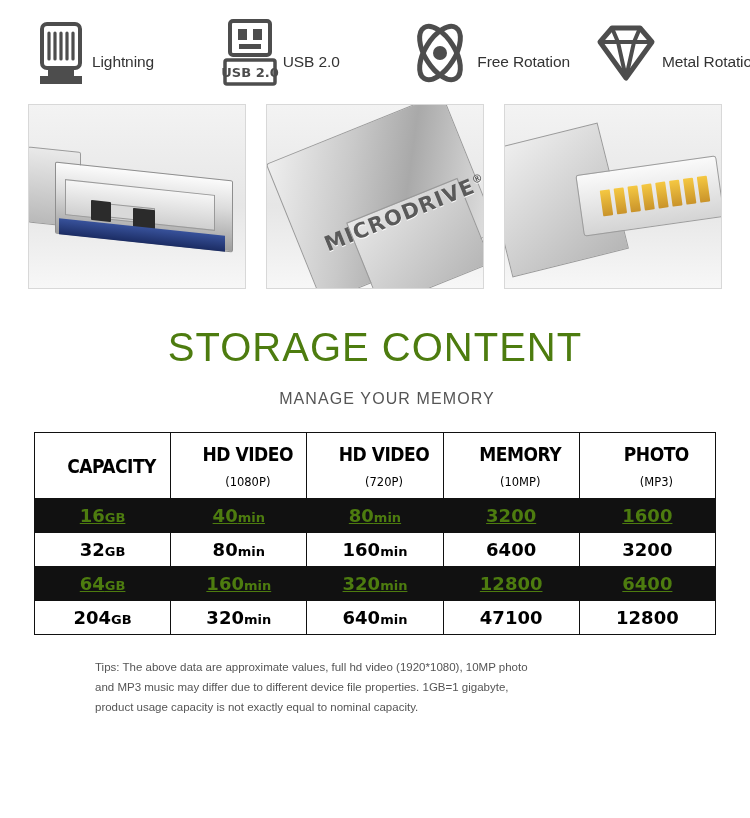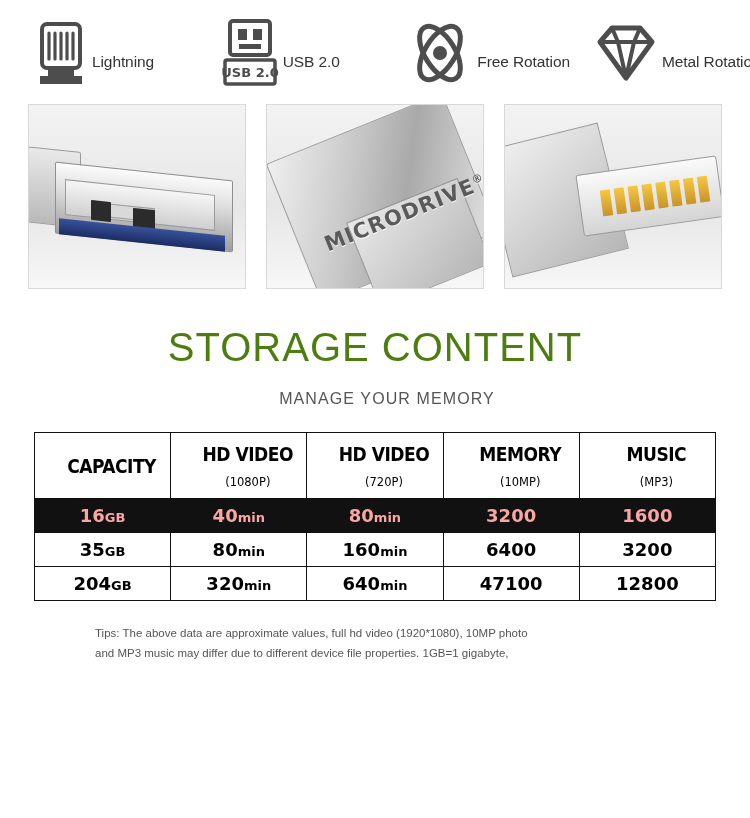--- a/index.html
+++ b/index.html
@@ -211,22 +211,23 @@
     margin-top: 10px;
   }
   table.spec tbody td {
     height: 34px;
     font-size: 18px;
     font-weight: bold;
     color: #000;
   }
   table.spec tbody tr.dark td {
     background: #111;
-    color: #fca5a5;
+    color: #4d7c0f;
     border-color: #111;
+    text-decoration: underline;
   }
   .unit { font-size: 13px; font-weight: bold; }
 
   
   .tips {
     text-align: left;
     font-size: 11.5px;
     color: #555;
     line-height: 1.75;
     padding: 22px 95px 0 95px;
@@ -349,49 +350,57 @@
           </th>
           <th style="width:20%">
             <div class="th-main">HD VIDEO</div>
             <div class="th-sub">(720P)</div>
           </th>
           <th style="width:20%">
             <div class="th-main">MEMORY</div>
             <div class="th-sub">(10MP)</div>
           </th>
           <th style="width:20%">
-            <div class="th-main">MUSIC</div>
+            <div class="th-main">PHOTO</div>
             <div class="th-sub">(MP3)</div>
           </th>
         </tr>
       </thead>
       <tbody>
         <tr class="dark">
           <td><span>16</span><span class="unit">GB</span></td>
           <td><span>40</span><span class="unit">min</span></td>
           <td><span>80</span><span class="unit">min</span></td>
           <td>3200</td>
           <td>1600</td>
         </tr>
         <tr>
-          <td><span>35</span><span class="unit">GB</span></td>
+          <td><span>32</span><span class="unit">GB</span></td>
           <td><span>80</span><span class="unit">min</span></td>
           <td><span>160</span><span class="unit">min</span></td>
           <td>6400</td>
           <td>3200</td>
+        </tr>
+        <tr class="dark">
+          <td><span>64</span><span class="unit">GB</span></td>
+          <td><span>160</span><span class="unit">min</span></td>
+          <td><span>320</span><span class="unit">min</span></td>
+          <td>12800</td>
+          <td>6400</td>
         </tr>
         <tr>
           <td><span>204</span><span class="unit">GB</span></td>
           <td><span>320</span><span class="unit">min</span></td>
           <td><span>640</span><span class="unit">min</span></td>
           <td>47100</td>
           <td>12800</td>
         </tr>
       </tbody>
     </table>
   </div>
 
   <div class="tips">
     <div>Tips: The above data are approximate values, full hd video (1920*1080), 10MP photo</div>
     <div>and MP3 music may differ due to different device file properties. 1GB=1 gigabyte,</div>
+    <div>product usage capacity is not exactly equal to nominal capacity.</div>
   </div>
 
 </div>
 
 </body></html>

